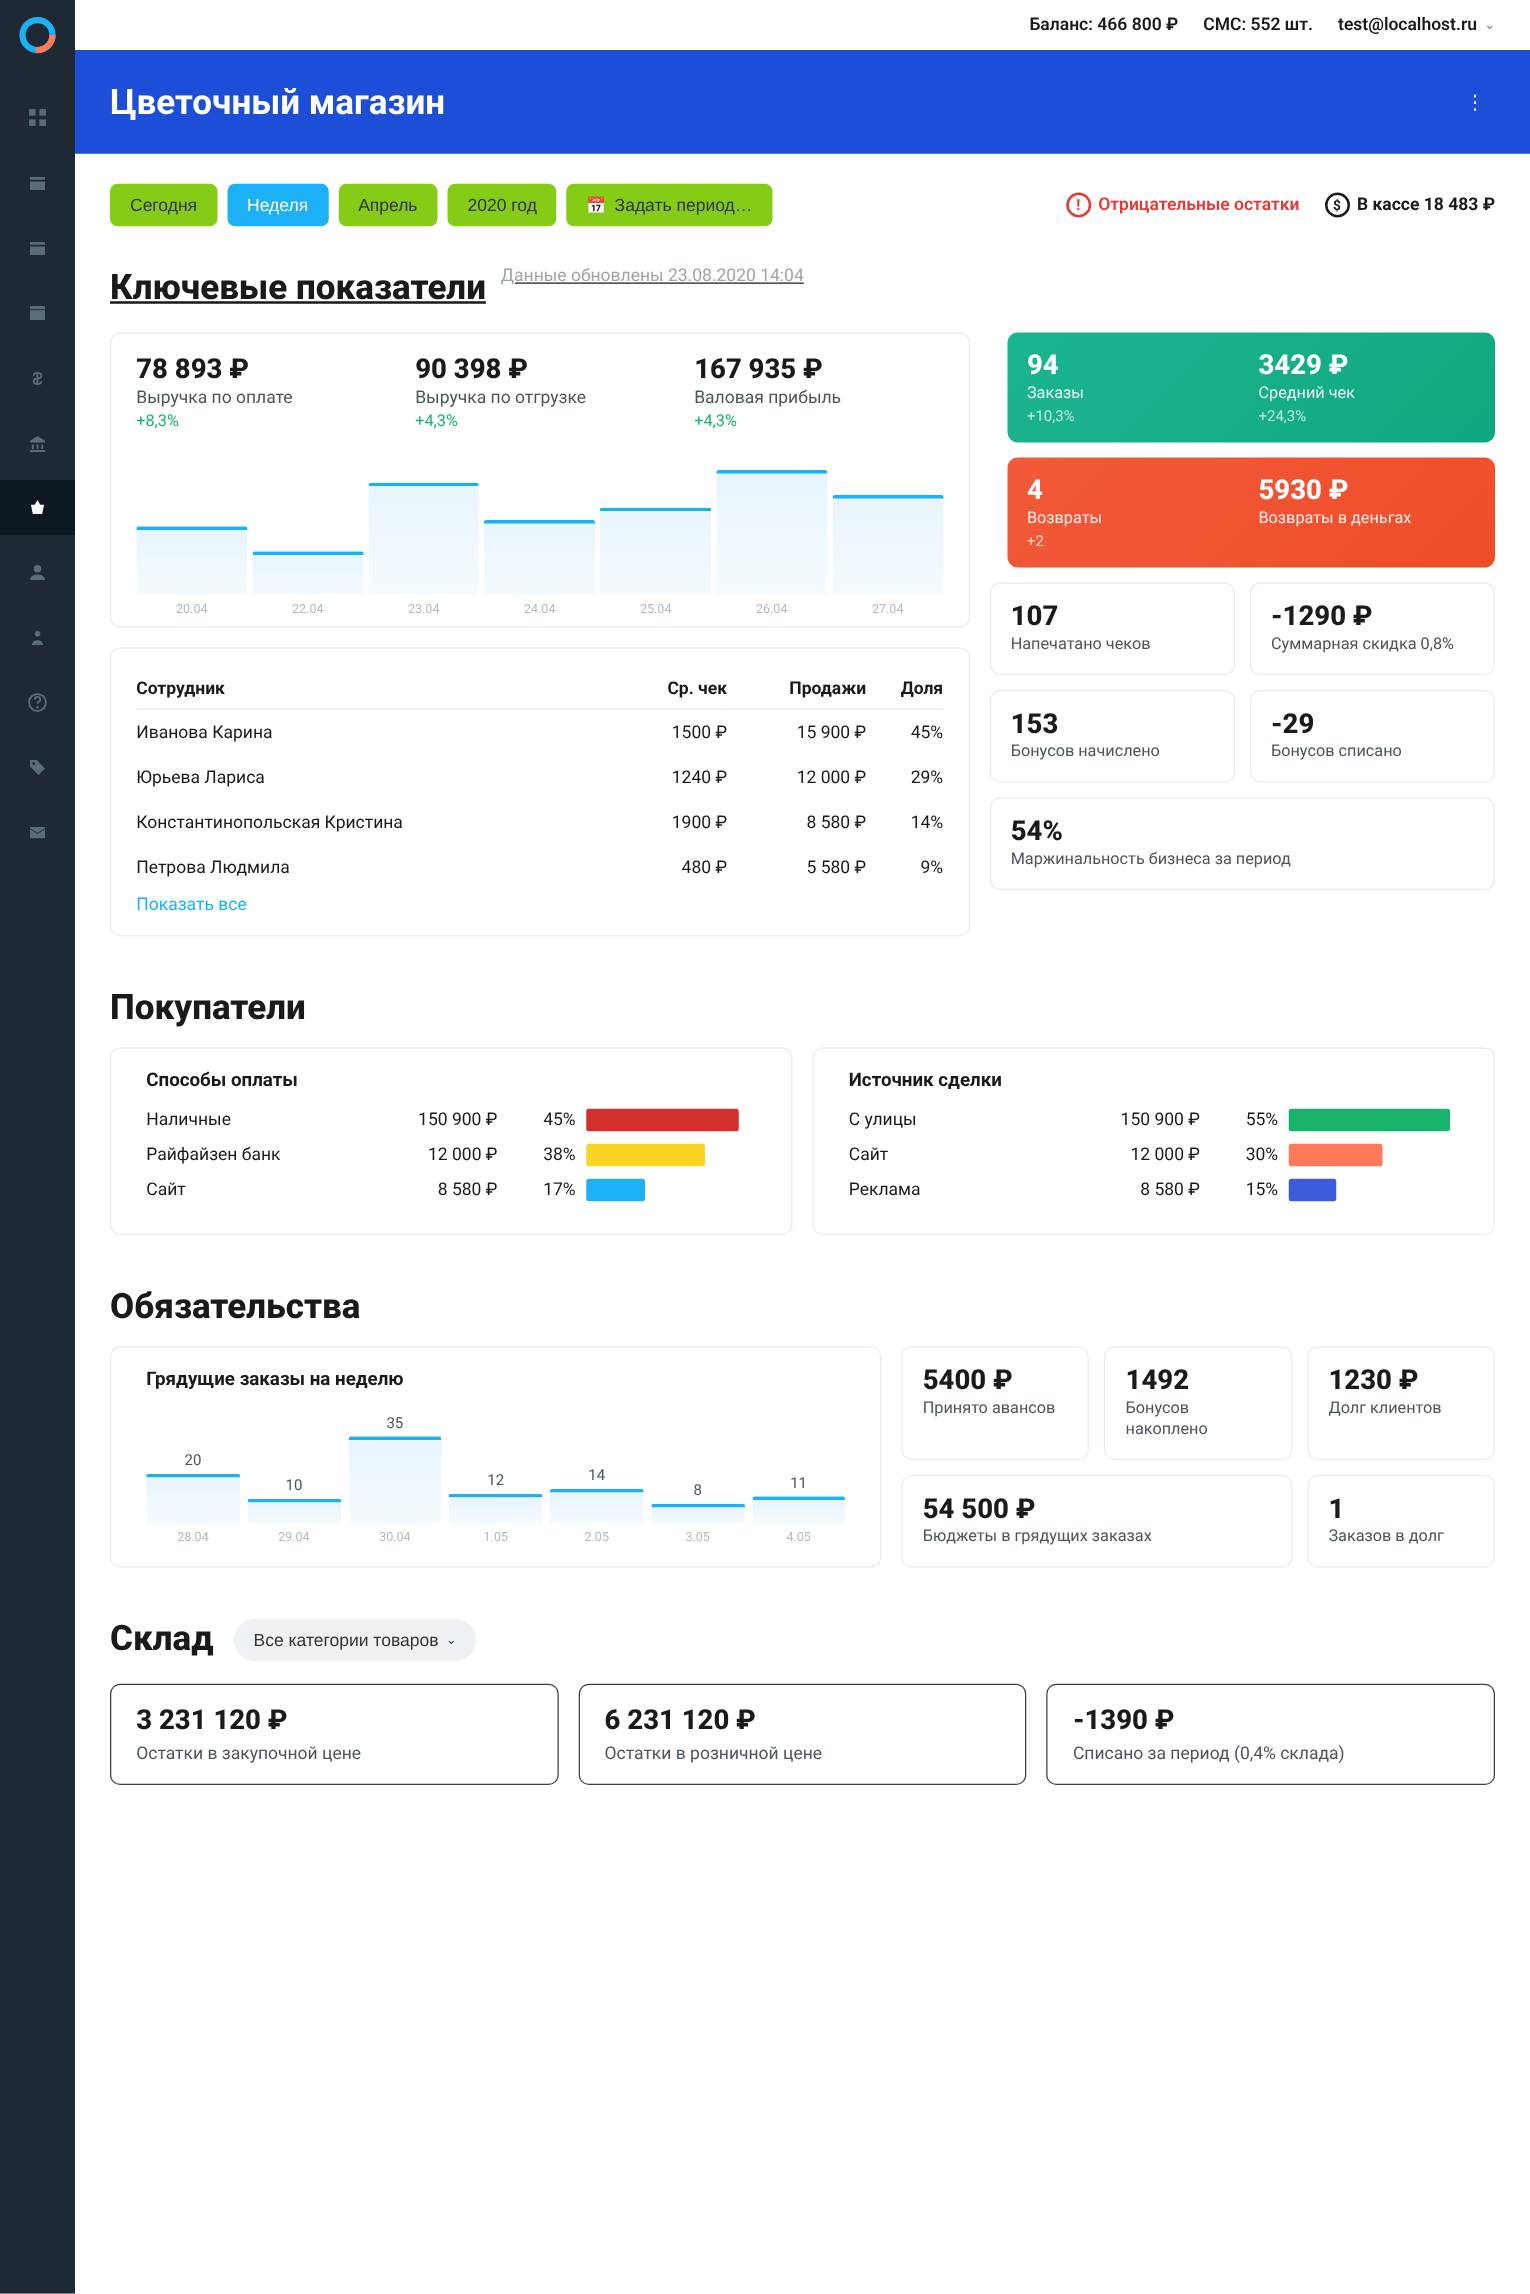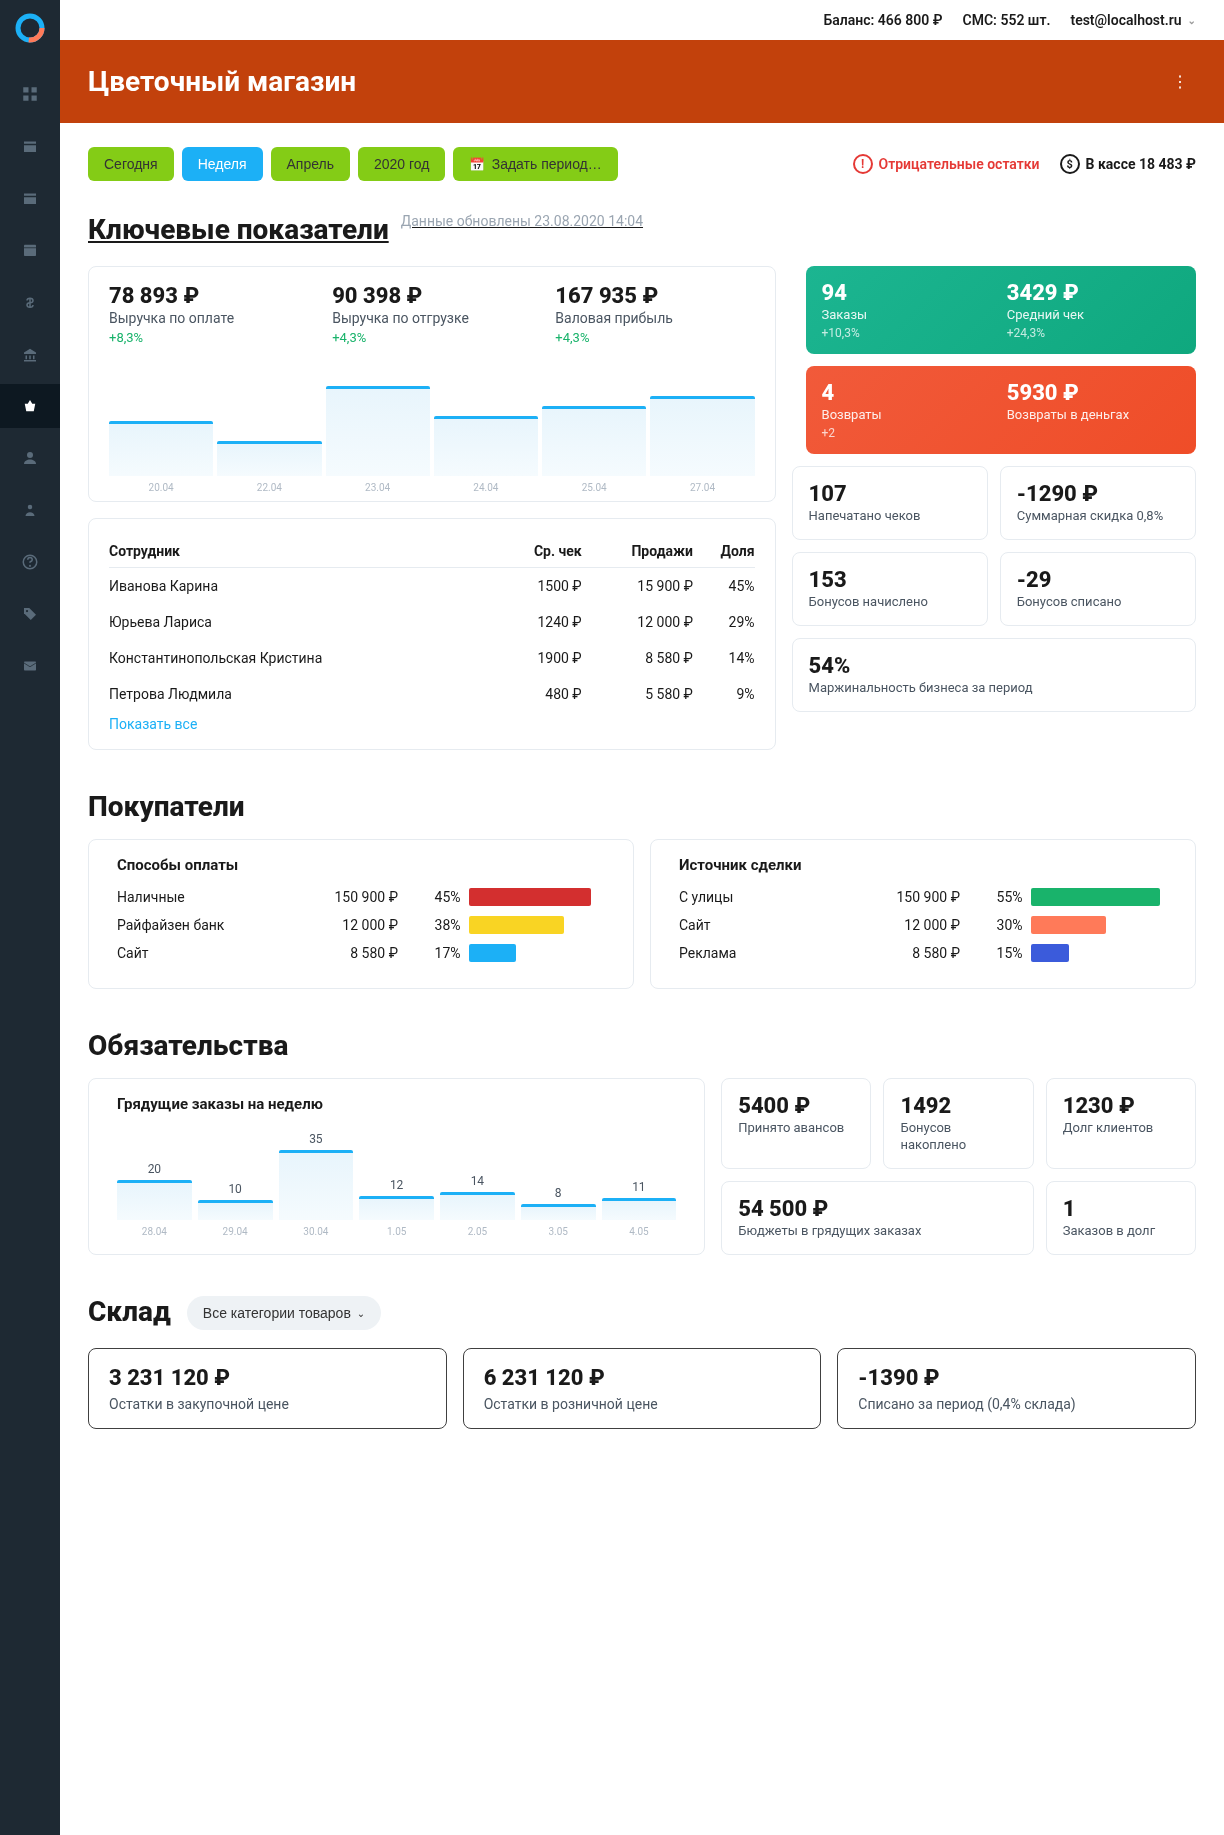--- a/index.html
+++ b/index.html
@@ -6,21 +6,21 @@
 body { font-family: -apple-system, BlinkMacSystemFont, "Segoe UI", Roboto, sans-serif; background: #fff; color: #1a1a1a; }
 .app { display: flex; min-height: 100vh; }
 .sidebar { width: 60px; background: #1e2933; display: flex; flex-direction: column; align-items: center; padding-top: 12px; gap: 8px; }
 .sidebar .logo { width: 32px; height: 32px; margin-bottom: 20px; }
 .sidebar .nav-item { width: 60px; height: 44px; display: flex; align-items: center; justify-content: center; color: #5a6b7a; cursor: pointer; }
 .sidebar .nav-item.active { background: #0d1821; color: #fff; }
 .sidebar .nav-item svg { width: 18px; height: 18px; }
 .main { flex: 1; display: flex; flex-direction: column; }
 .topbar { display: flex; justify-content: flex-end; align-items: center; padding: 12px 28px; gap: 20px; font-size: 14px; font-weight: 600; }
 .topbar .user { display: flex; align-items: center; gap: 6px; }
-.header-banner { background: #c2410c; color: #fff; padding: 24px 28px; display: flex; justify-content: space-between; align-items: center; }
+.header-banner { background: #1d4ed8; color: #fff; padding: 24px 28px; display: flex; justify-content: space-between; align-items: center; }
 .header-banner h1 { font-size: 28px; font-weight: 700; }
 .header-banner .menu-dots { color: #fff; cursor: pointer; padding: 8px; }
 .content { padding: 24px 28px; }
 .period-row { display: flex; justify-content: space-between; align-items: center; margin-bottom: 32px; }
 .period-tabs { display: flex; gap: 8px; }
 .period-tab { background: #84cc16; border: none; padding: 9px 16px; border-radius: 6px; font-size: 14px; color: #333; cursor: pointer; display: flex; align-items: center; gap: 6px; }
 .period-tab.active { background: #1cb0f6; color: #fff; }
 .status-row { display: flex; align-items: center; gap: 20px; }
 .neg-balance { color: #e53935; font-weight: 600; display: flex; align-items: center; gap: 6px; font-size: 14px; }
 .neg-balance .circ { width: 20px; height: 20px; border: 2px solid #e53935; border-radius: 50%; display: flex; align-items: center; justify-content: center; font-size: 12px; font-weight: 700; }
@@ -250,20 +250,24 @@
                 </div>
                 <div class="chart-col">
                   <div class="chart-bar" style="height: 60px;"></div>
                   <div class="chart-lbl">24.04</div>
                 </div>
                 <div class="chart-col">
                   <div class="chart-bar" style="height: 70px;"></div>
                   <div class="chart-lbl">25.04</div>
                 </div>
                 <div class="chart-col">
+                  <div class="chart-bar" style="height: 100px;"></div>
+                  <div class="chart-lbl">26.04</div>
+                </div>
+                <div class="chart-col">
                   <div class="chart-bar" style="height: 80px;"></div>
                   <div class="chart-lbl">27.04</div>
                 </div>
               </div>
           </div>
           <div class="emp-table" style="margin-top:16px;">
             <table>
               <thead>
                   <tr id="emp-head">
                     <th>Сотрудник</th>

